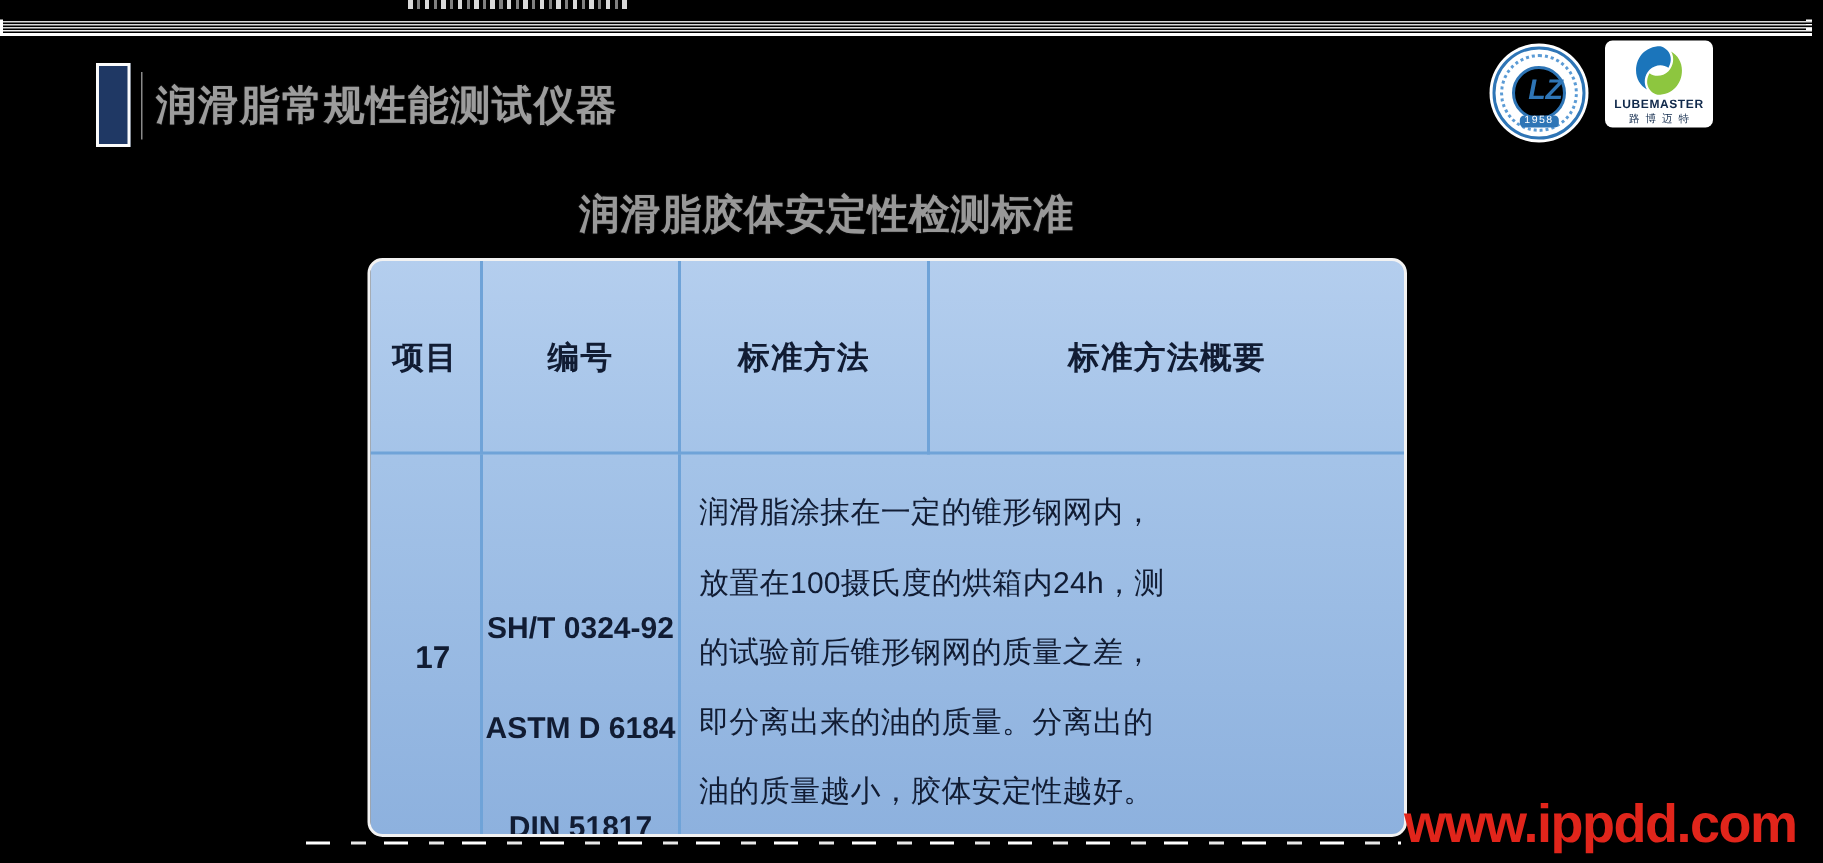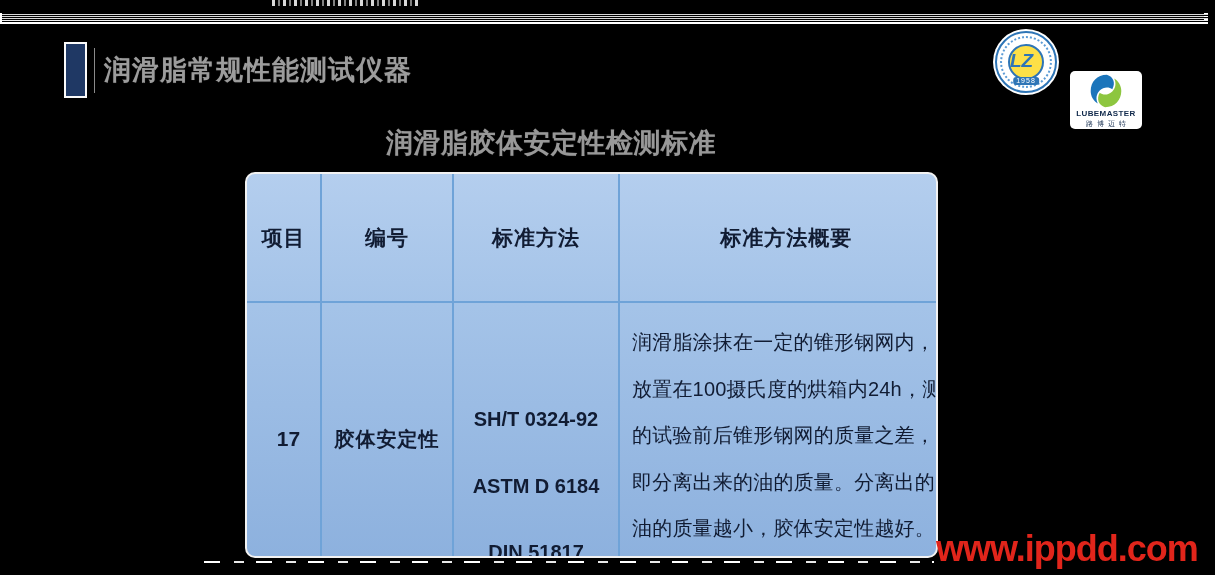--- a/index.html
+++ b/index.html
@@ -35,37 +35,36 @@
     text-shadow:0 0 1px #3a3a3a;
   }
   
   .seal{
     position:absolute;left:993px;top:29px;width:66px;height:66px;border-radius:50%;
     background:#fff;
   }
   .seal .ring1{position:absolute;inset:2px;border:2px solid #2e75b6;border-radius:50%;}
   .seal .ring-dots{position:absolute;inset:7px;border:2px dotted #5b9bd5;border-radius:50%;}
   .seal .inner{
-    position:absolute;inset:15px;border:2px solid #2e75b6;border-radius:50%;background:#fde047;
-    display:flex;align-items:center;justify-content:flex-start;
+    position:absolute;inset:15px;border:2px solid #2e75b6;border-radius:50%;background:#000000;
+    display:flex;align-items:center;justify-content:flex-end;
   }
   .seal .monogram{
     font-size:19px;font-weight:bold;font-style:italic;color:#2e75b6;line-height:1;
     transform:translateY(-2px);
   }
   .seal .year{
     position:absolute;left:50%;bottom:10px;transform:translateX(-50%);
     background:#2e75b6;color:#fff;font-size:7px;line-height:8px;padding:0 3px;border-radius:3px;
     letter-spacing:1px;
   }
   .lubemaster{
     position:absolute;left:1070px;top:27px;width:72px;height:58px;background:#fff;border-radius:5px;
     display:flex;flex-direction:column;align-items:center;justify-content:flex-start;padding-top:2px;
     box-sizing:border-box;
-    margin-top:44px;
   }
   .lubemaster .lm-name{font-size:8px;font-weight:bold;color:#10294b;letter-spacing:.4px;line-height:9px;}
   .lubemaster .lm-cn{font-size:7px;color:#10294b;letter-spacing:4px;line-height:9px;margin-top:1px;transform:translateX(2px);}
   
   .subtitle{
     position:absolute;left:386px;top:125px;width:330px;
     font-size:27px;font-weight:bold;color:#989898;letter-spacing:.5px;white-space:nowrap;
     text-shadow:0 0 1px #3a3a3a;
   }
   
@@ -137,21 +136,20 @@
 
 <div class="subtitle">润滑脂胶体安定性检测标准</div>
 
 <div class="std-table">
   <div class="cell head bdr bdb">项目</div>
   <div class="cell head bdr bdb">编号</div>
   <div class="cell head bdr bdb">标准方法</div>
   <div class="cell head bdb">标准方法概要</div>
 
   <div class="cell no bdr">17</div>
-  <div class="cell item bdr">胶体安定性</div>
   <div class="cell methods bdr">
     <div>SH/T 0324-92</div>
     <div>ASTM D 6184</div>
     <div>DIN 51817</div>
   </div>
   <div class="cell summary">
     <div>润滑脂涂抹在一定的锥形钢网内，</div>
     <div>放置在100摄氏度的烘箱内24h，测</div>
     <div>的试验前后锥形钢网的质量之差，</div>
     <div>即分离出来的油的质量。分离出的</div>

